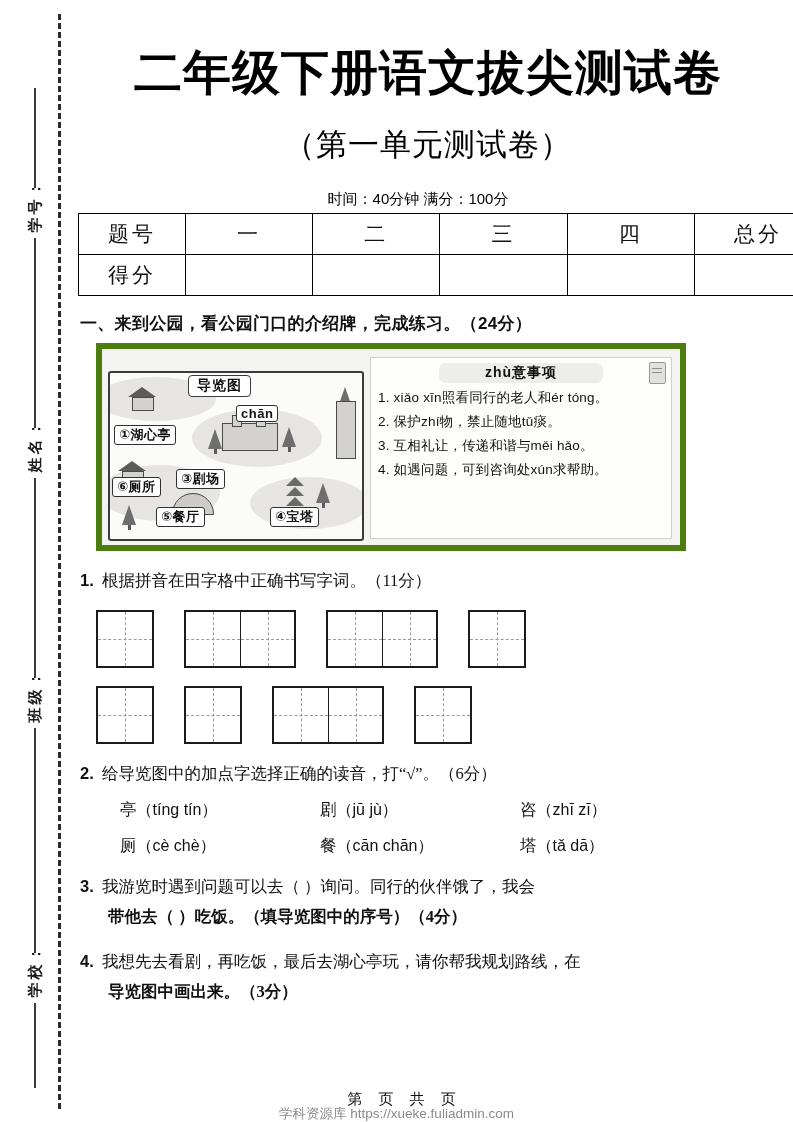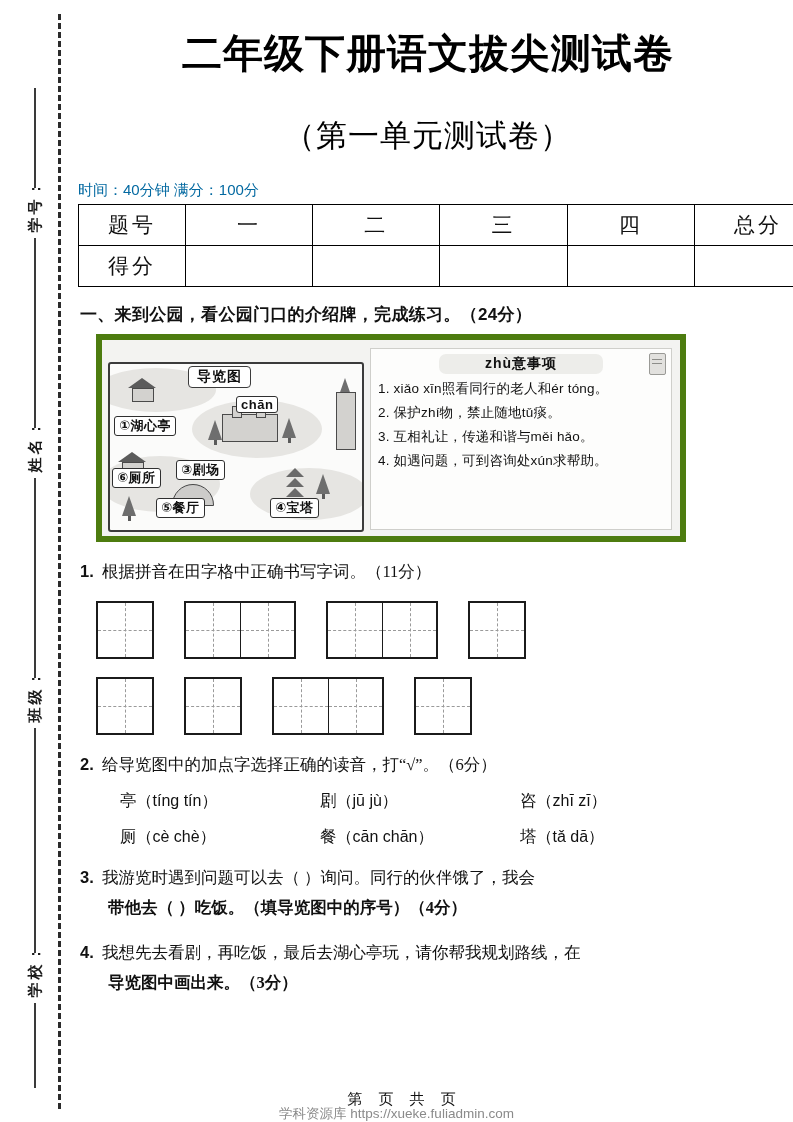--- a/index.html
+++ b/index.html
@@ -57,46 +57,46 @@
   }
 
   
   .page {
     position: absolute;
     left: 78px; top: 0;
     width: 700px; height: 1122px;
   }
 
   .title-main {
-    margin: 16px;
-    padding-top: 10px;
-    text-align: center;
-    font-size: 40px;
+    margin: 1px;
+    padding-top: 40px;
+    text-align: center;
+    font-size: 48px;
     font-weight: 700;
     letter-spacing: 1px;
     font-family: "Liberation Sans", "DejaVu Sans", sans-serif;
     color: #000;
   }
   .title-sub {
     margin: 0;
     padding-top: 18px;
     text-align: center;
     font-size: 31px;
     font-weight: 500;
     letter-spacing: 1px;
     font-family: "Liberation Sans", "DejaVu Sans", sans-serif;
     color: #000;
   }
 
   .meta-line {
     margin: 24px 20px 4px 0;
-    text-align: left;
+    text-align: center;
     font-size: 15px;
     font-family: "Liberation Sans", "DejaVu Sans", sans-serif;
-    color: #0369a1;
+    color: #000000;
   }
 
   
   .score-table {
     margin: 4px auto 0 auto;
     width: 744px;
     border-collapse: collapse;
     table-layout: fixed;
   }
   .score-table td {

